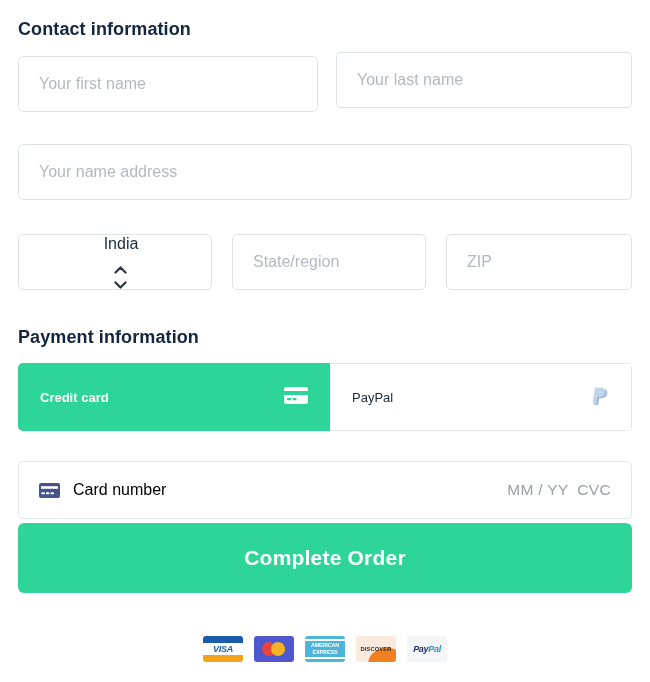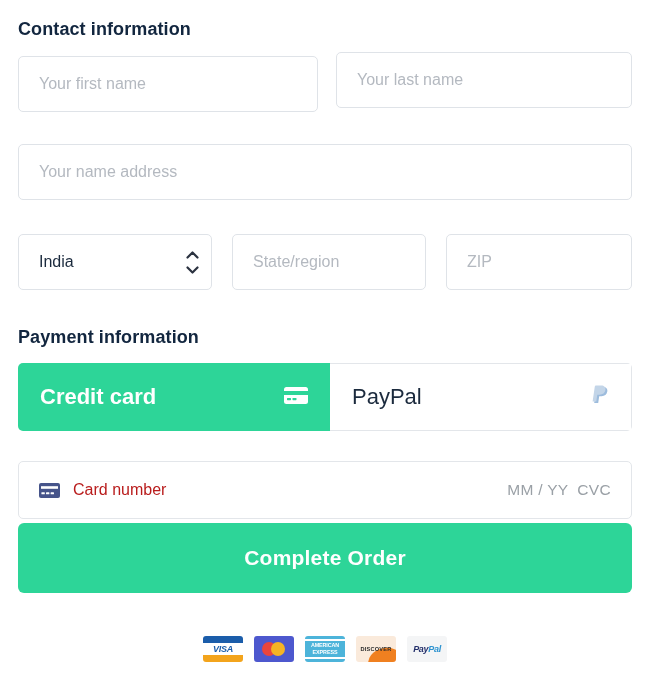--- a/index.html
+++ b/index.html
@@ -43,21 +43,21 @@
     padding: 0 20px;
     font-size: 16px;
     color: #b4b9c0;
     overflow: hidden;
   }
   .field .ph { color: #b4b9c0; font-size: 16px; }
 
   #field-first-name { left: 18px;  top: 56px;  width: 300px; }
   #field-last-name  { left: 336px; top: 52px;  width: 296px; }
   #field-email      { left: 18px;  top: 144px; width: 614px; }
-  #field-country    { left: 18px;  top: 234px; width: 194px; padding-right: 8px; }
+  #field-country    { left: 18px;  top: 234px; width: 194px; padding-right: 8px; flex-direction: column; }
   #field-state      { left: 232px; top: 234px; width: 194px; }
   #field-zip        { left: 446px; top: 234px; width: 186px; }
 
   #field-country .country-value {
     color: #1b2a3d;
     font-size: 16px;
     flex: 1;
   }
   .stepper {
     width: 18px;
@@ -79,21 +79,21 @@
     height: 68px;
     display: flex;
     border-radius: 5px;
     overflow: hidden;
   }
   .tab {
     display: flex;
     align-items: center;
     justify-content: space-between;
     padding: 0 22px;
-    font-size: 22px;
+    font-size: 13px;
   }
   .tab-active {
     width: 312px;
     background: #2dd598;
     color: #ffffff;
     font-weight: bold;
   }
   .tab-inactive {
     flex: 1;
     background: #ffffff;
@@ -112,21 +112,21 @@
     height: 58px;
     background: #ffffff;
     border: 1px solid #e3e6ea;
     border-radius: 5px;
     display: flex;
     align-items: center;
     padding: 0 20px;
   }
   #card-row .card-glyph { margin-right: 13px; display: flex; }
   #card-row .card-ph {
-    color: #b91c1c;
+    color: #000000;
     font-size: 16px;
     flex: 1;
   }
   #card-row .card-meta {
     color: #9aa0a6;
     font-size: 15.5px;
     letter-spacing: 0.3px;
     white-space: pre;
   }
 

